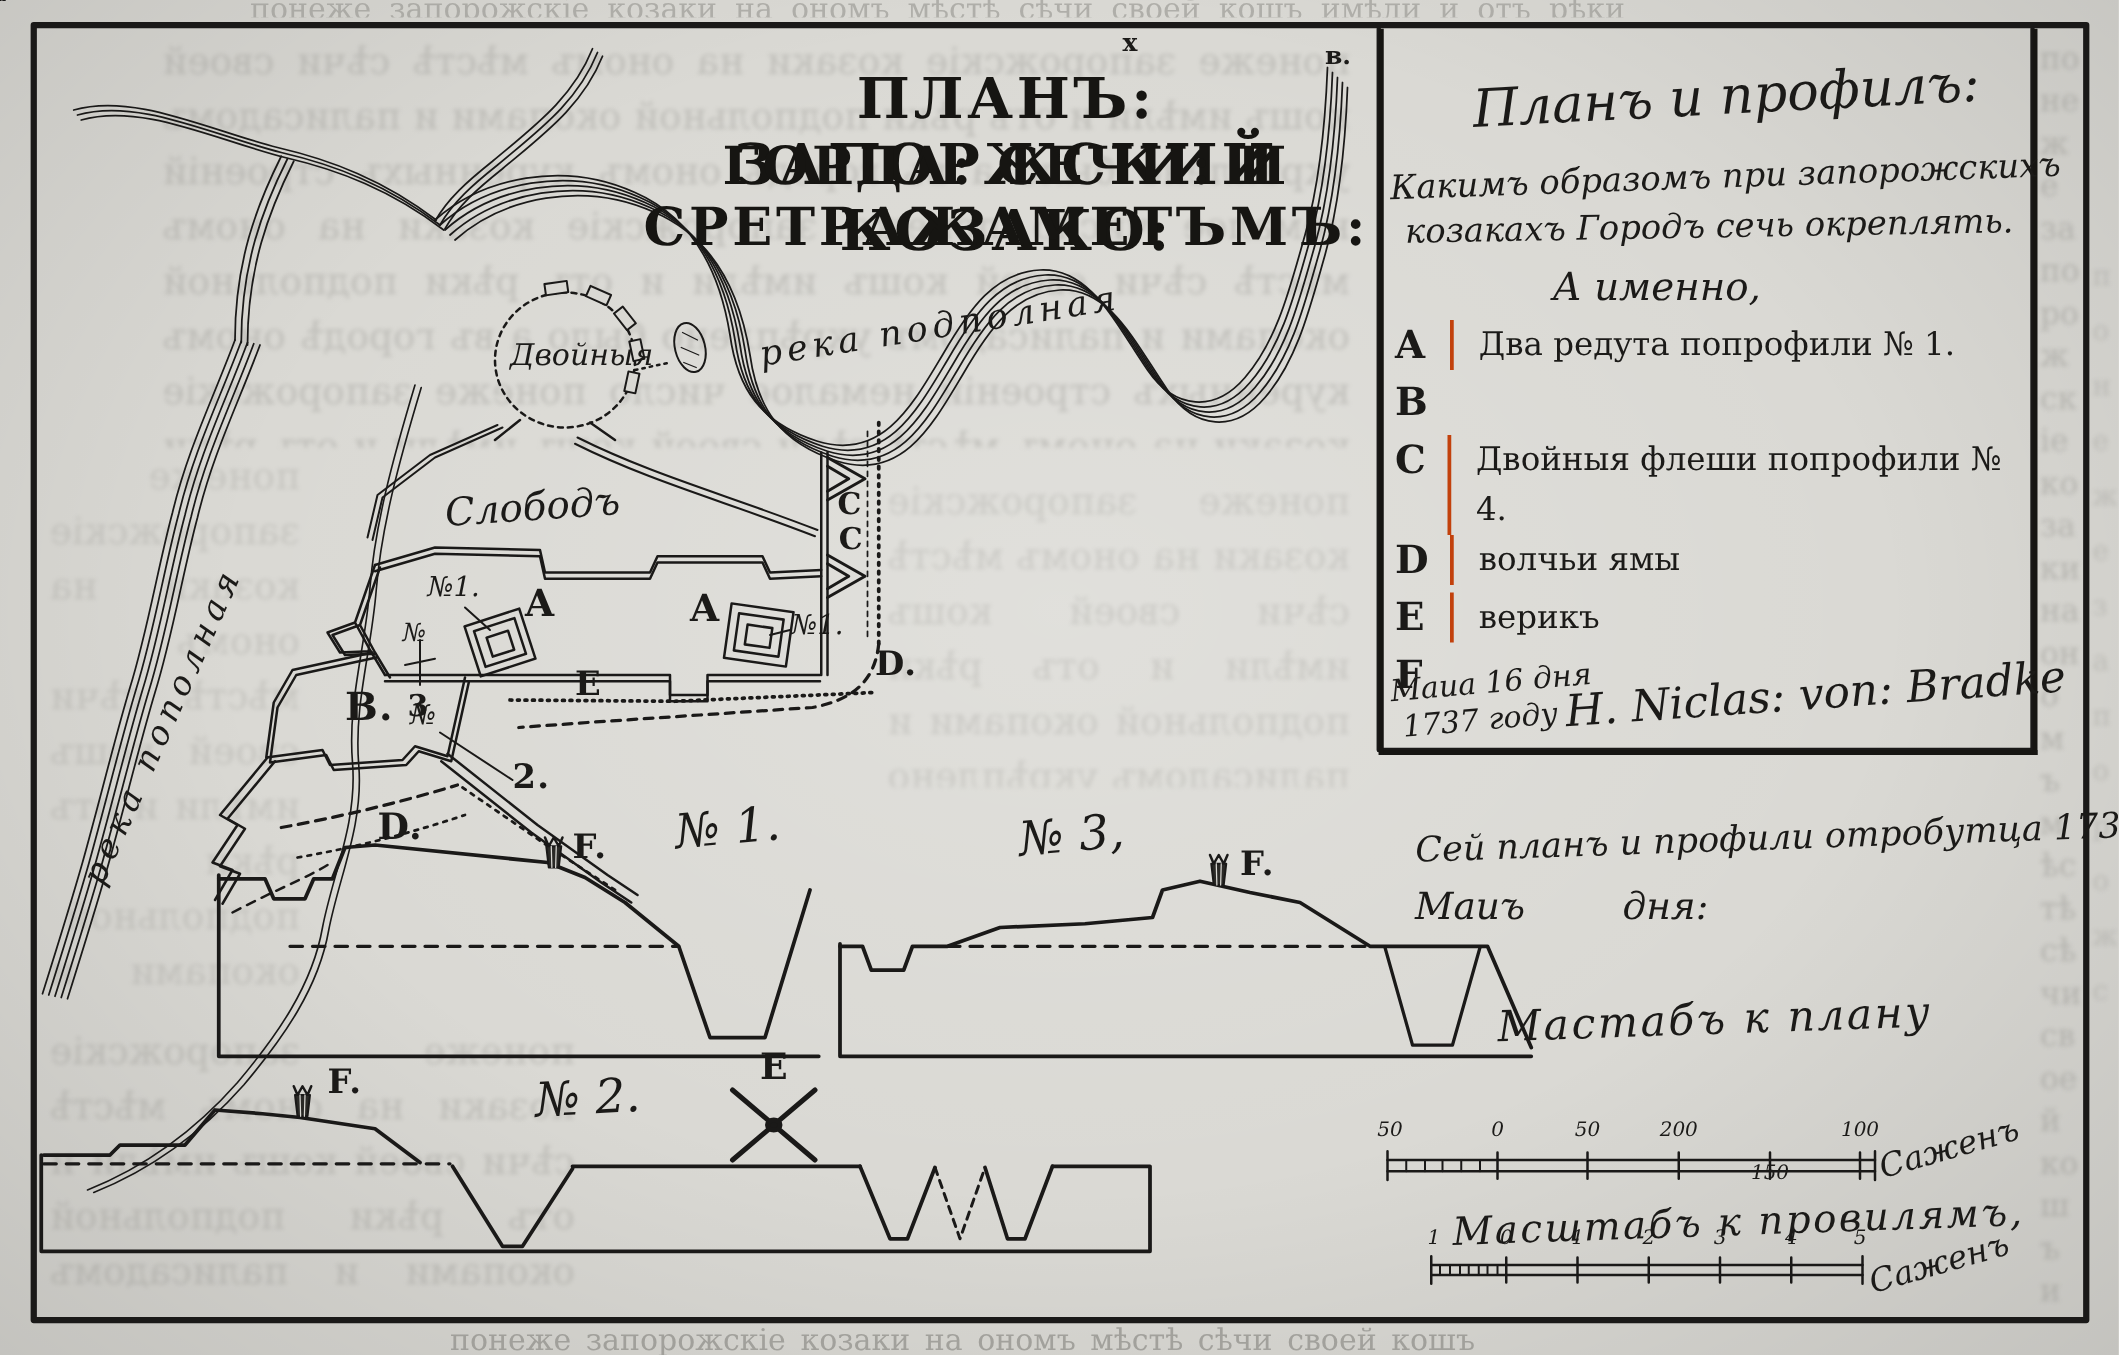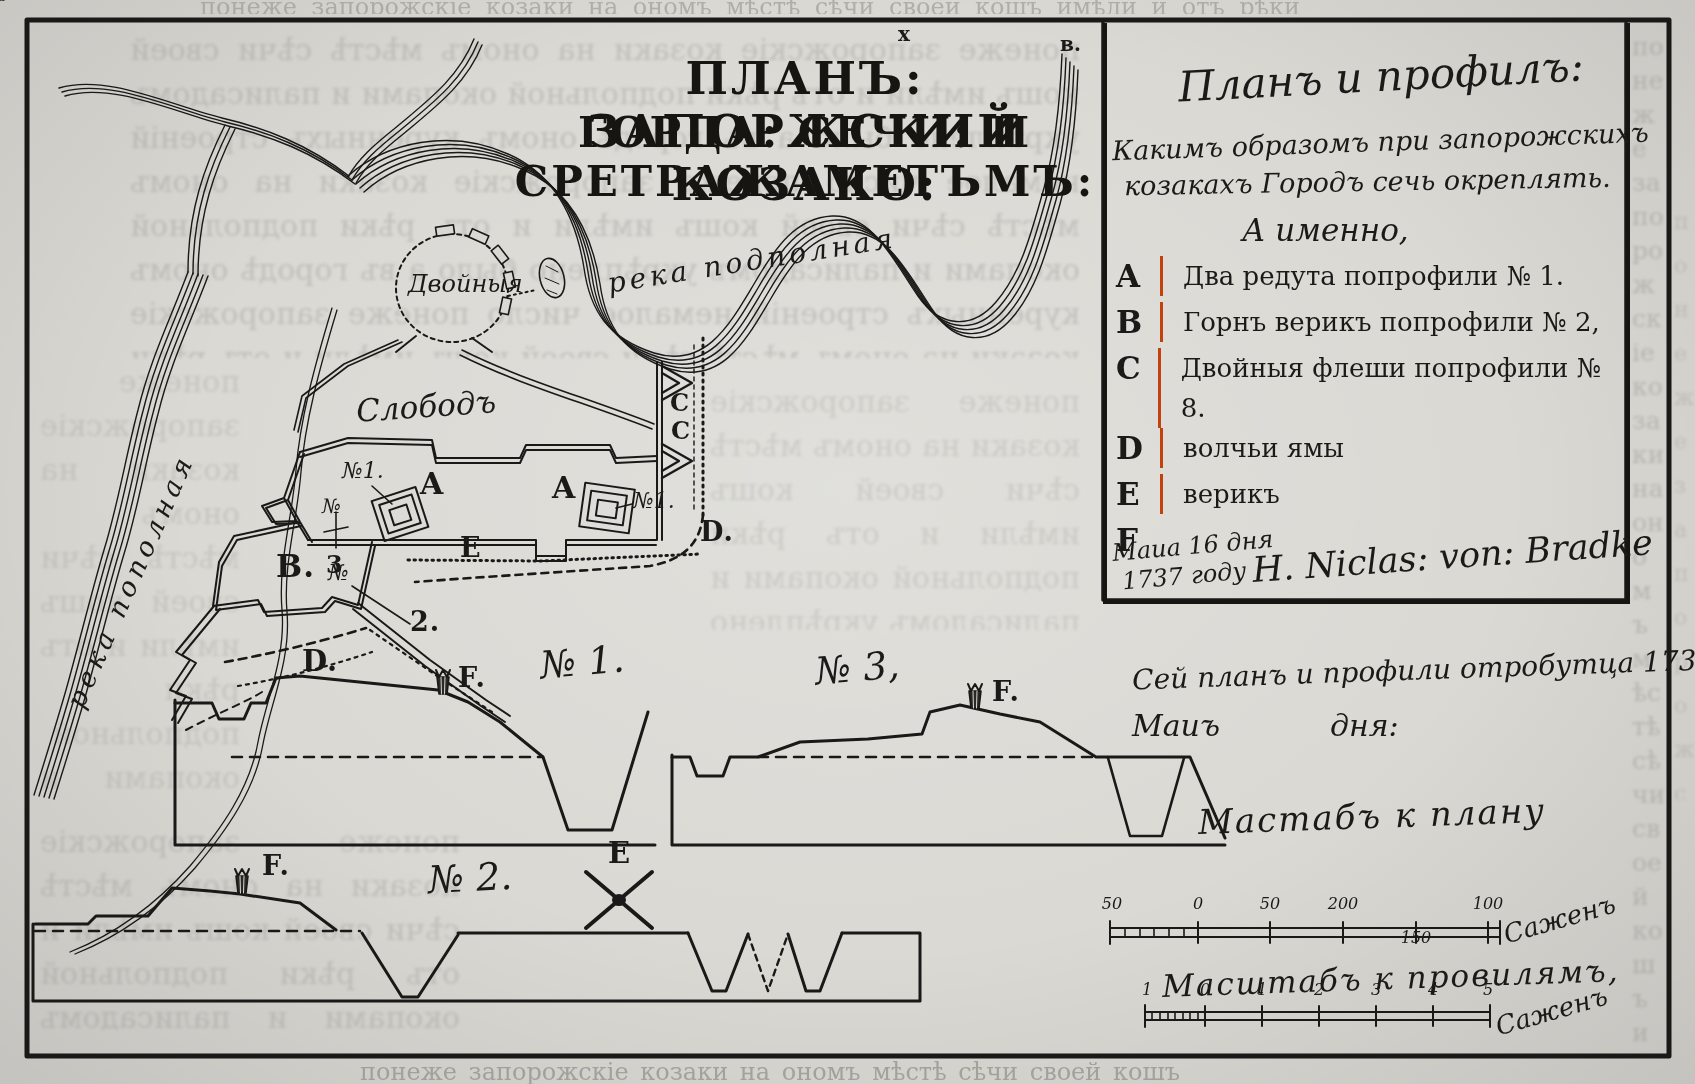--- a/index.html
+++ b/index.html
@@ -244,46 +244,45 @@
 <div class="lbl hand" style="left:1124px;top:166px;font-size:27px;transform:rotate(-1deg);">козакахъ Городъ сечь окреплять.</div>
 <div class="lbl hand" style="left:1242px;top:212px;font-size:31px;">А именно,</div>
 
 <div class="leg-items">
   <div class="leg-row">
     <span class="leg-key">A</span>
     <span class="leg-text">Два редута попрофили № 1.</span>
   </div>
   <div class="leg-row">
     <span class="leg-key">B</span>
-    <span class="leg-text">Горнъ верикъ попрофили № 2,</span>
   </div>
   <div class="leg-row">
     <span class="leg-key">C</span>
-    <span class="leg-text">Двойныя флеши попрофили № 8.</span>
+    <span class="leg-text">Двойныя флеши попрофили № 4.</span>
   </div>
   <div class="leg-row">
     <span class="leg-key">D</span>
     <span class="leg-text">волчьи ямы</span>
   </div>
   <div class="leg-row">
     <span class="leg-key">E</span>
     <span class="leg-text">верикъ</span>
   </div>
   <div class="leg-row">
     <span class="leg-key">F</span>
   </div>
 </div>
 
 <div class="lbl hand" style="left:1112px;top:532px;font-size:24px;transform:rotate(-5deg);">Маиа 16 дня</div>
 <div class="lbl hand" style="left:1122px;top:562px;font-size:24px;transform:rotate(-5deg);">1737 году</div>
 <div class="lbl hand" style="left:1252px;top:536px;font-size:35px;transform:rotate(-4deg);">H. Niclas: von: Bradke</div>
 
 <div class="lbl hand" style="left:1132px;top:652px;font-size:28px;transform:rotate(-2deg);">Сей планъ и профили отробутца 1737 годъ</div>
 <div class="lbl hand" style="left:1132px;top:708px;font-size:30px;">
-  <span>Маиъ</span><span style="margin-left:110px;">дня:</span>
+  <span>Маиъ</span><span style="margin-left:78px;">дня:</span>
 </div>
 
 <div class="lbl hand" style="left:1198px;top:796px;font-size:34px;transform:rotate(-2deg);letter-spacing:2px;">Мастабъ к плану</div>
 <div class="lbl hand" style="left:1502px;top:904px;font-size:26px;transform:rotate(-16deg);">Саженъ</div>
 <span class="tick" style="left:1112px;top:894px;">50</span>
 <span class="tick" style="left:1198px;top:894px;">0</span>
 <span class="tick" style="left:1270px;top:894px;">50</span>
 <span class="tick" style="left:1343px;top:894px;">200</span>
 <span class="tick" style="left:1416px;top:928px;">150</span>
 <span class="tick" style="left:1488px;top:894px;">100</span>

